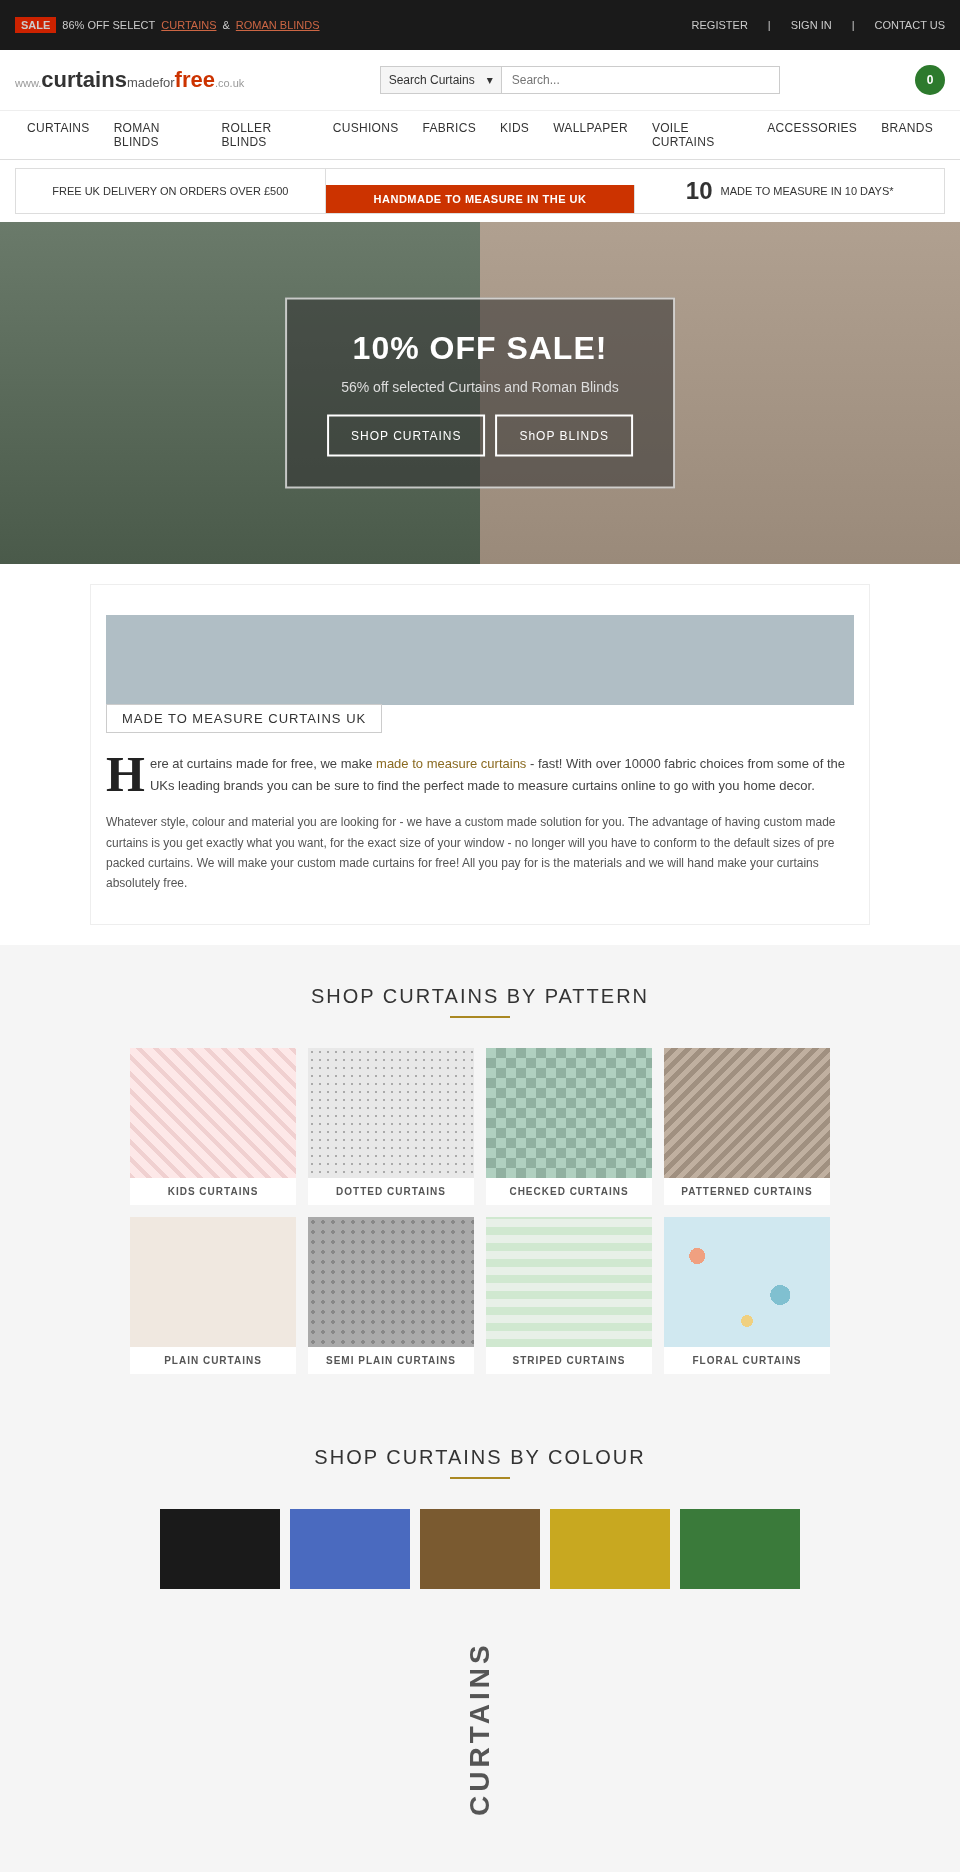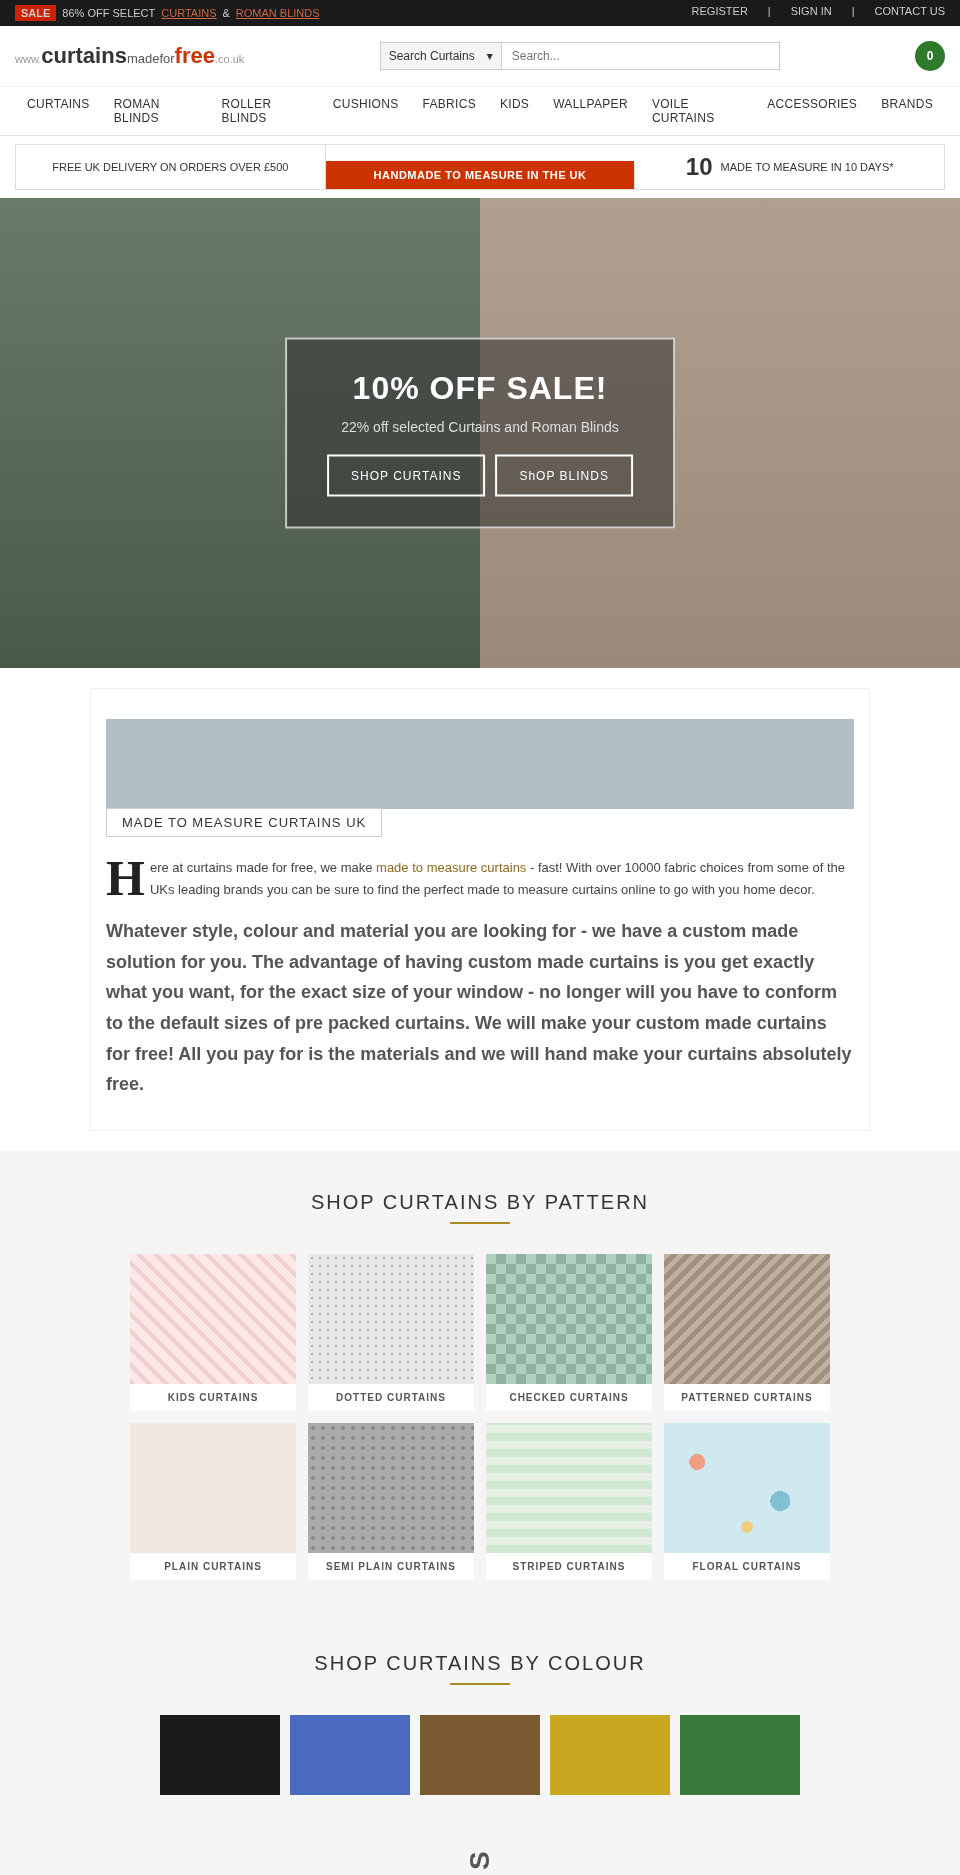--- a/index.html
+++ b/index.html
@@ -1,19 +1,19 @@
 <!DOCTYPE html>
 <html><head>
   <meta charset="utf-8">
   <style>
     * { margin: 0; padding: 0; box-sizing: border-box; }
     body { font-family: Arial, sans-serif; font-size: 12px; color: #333; background: #fff; width: 960px; }
 
     
-    .top-bar { background: #1a1a1a; color: #ccc; font-size: 11px; padding: 5px 15px; display: flex; justify-content: space-between; }
+    .top-bar { background: #1a1a1a; color: #ccc; font-size: 11px; padding: 17px 15px; display: flex; justify-content: space-between; align-items: center; }
     .top-bar-left { display: flex; align-items: center; gap: 6px; }
     .sale-badge { background: #cc2200; color: #fff; font-weight: bold; padding: 2px 6px; font-size: 11px; }
     .top-bar-left span { color: #ccc; }
     .top-bar-left .curtains-link { color: #cc6644; }
     .top-bar-left .blinds-link { color: #cc6644; }
     .top-bar-right { display: flex; gap: 20px; }
     .top-bar-right a { color: #ccc; text-decoration: none; font-size: 11px; }
 
     
     .header { display: flex; align-items: center; justify-content: space-between; padding: 15px 15px; border-bottom: 1px solid #eee; }
@@ -31,35 +31,35 @@
 
     
     .banner-strip { display: flex; align-items: stretch; border: 1px solid #ddd; margin: 8px 15px; justify-content: space-between; }
     .banner-strip-item { flex: 1; display: flex; align-items: center; justify-content: center; padding: 8px 15px; font-size: 11px; text-align: center; border-right: 1px solid #ddd; }
     .banner-strip-item:last-child { border-right: none; }
     .banner-strip-item.red-btn { background: #cc3300; color: #fff; font-weight: bold; letter-spacing: 0.5px; margin-top: 16px; }
     .banner-strip-item.measure { display: flex; align-items: center; gap: 8px; }
     .measure-number { font-size: 24px; font-weight: bold; color: #333; }
 
     
-    .hero { position: relative; width: 100%; height: 470px; background: #0369a1; overflow: hidden; }
+    .hero { position: relative; width: 100%; height: 342px; background: #0369a1; overflow: hidden; }
     .hero-bg { width: 100%; height: 100%; background: linear-gradient(135deg, #7a8a7a 0%, #5a6a7a 40%, #9a8a6a 100%); display: flex; }
     .hero-left { flex: 1; background: linear-gradient(180deg, #6a7a6a 0%, #4a5a4a 100%); position: relative; }
     .hero-right { flex: 1; background: linear-gradient(180deg, #b0a090 0%, #9a8a7a 100%); position: relative; }
     .hero-overlay { position: absolute; top: 50%; left: 50%; transform: translate(-50%, -50%); border: 2px solid rgba(255,255,255,0.7); padding: 30px 40px; text-align: center; background: rgba(50,50,50,0.55); z-index: 10; min-width: 320px; }
     .hero-overlay h1 { color: #fff; font-size: 32px; font-weight: bold; margin-bottom: 12px; letter-spacing: 1px; }
     .hero-overlay p { color: #ddd; font-size: 14px; margin-bottom: 20px; }
     .hero-buttons { display: flex; gap: 10px; justify-content: center; }
     .hero-btn { padding: 12px 22px; border: 2px solid #fff; background: transparent; color: #fff; font-size: 12px; font-weight: normal; letter-spacing: 1px; cursor: pointer; text-decoration: none; display: inline-block; }
     .content-image { width: 100%; height: 90px; background: #b0bec5; margin-bottom: 0; }
     .section-title-tag { display: inline-block; background: #fff; border: 1px solid #ccc; padding: 6px 15px; font-size: 13px; letter-spacing: 1px; margin-top: -1px; margin-bottom: 20px; }
     .content-text { font-size: 13px; line-height: 1.7; color: #444; }
     .content-text .large-H { float: left; font-size: 50px; line-height: 0.85; font-weight: bold; margin-right: 5px; color: #222; font-family: Georgia, serif; }
     .content-text a { color: #8a6a20; text-decoration: none; }
-    .content-para2 { margin-top: 15px; font-size: 18px; line-height: 1.7; color: #555; font-weight: bold; }
+    .content-para2 { margin-top: 15px; font-size: 12px; line-height: 1.7; color: #555; }
 
     
     .shop-section { background: #f5f5f5; padding: 40px 20px; }
     .shop-section-title { text-align: center; font-size: 20px; letter-spacing: 2px; color: #333; font-weight: normal; margin-bottom: 8px; }
     .section-divider { width: 60px; height: 2px; background: #aa8822; margin: 0 auto 30px; }
     .pattern-grid { display: grid; grid-template-columns: repeat(4, 1fr); gap: 12px; max-width: 700px; margin: 0 auto 12px; }
     .pattern-item { background: #fff; text-align: center; cursor: pointer; }
     .pattern-swatch { width: 100%; height: 130px; background: #ddd; }
     .pattern-label { font-size: 10px; letter-spacing: 1px; padding: 8px 4px; color: #555; font-weight: bold; }
 
@@ -168,21 +168,21 @@
   </div>
 </div>
 
 <div class="hero">
   <div class="hero-bg">
     <div class="hero-left"></div>
     <div class="hero-right"></div>
   </div>
   <div class="hero-overlay">
     <h1>10% OFF SALE!</h1>
-    <p>22% off selected Curtains and Roman Blinds</p>
+    <p>56% off selected Curtains and Roman Blinds</p>
     <div class="hero-buttons">
       <a href="#" class="hero-btn">SHOP CURTAINS</a>
       <a href="#" class="hero-btn">ShOP BLINDS</a>
     </div>
   </div>
 </div>
 
 <div style="padding: 30px 15px; background: #fff; border: 1px solid #eee; margin: 20px 90px;">
   <div class="content-image"></div>
   <div style="margin-top: 0;">

